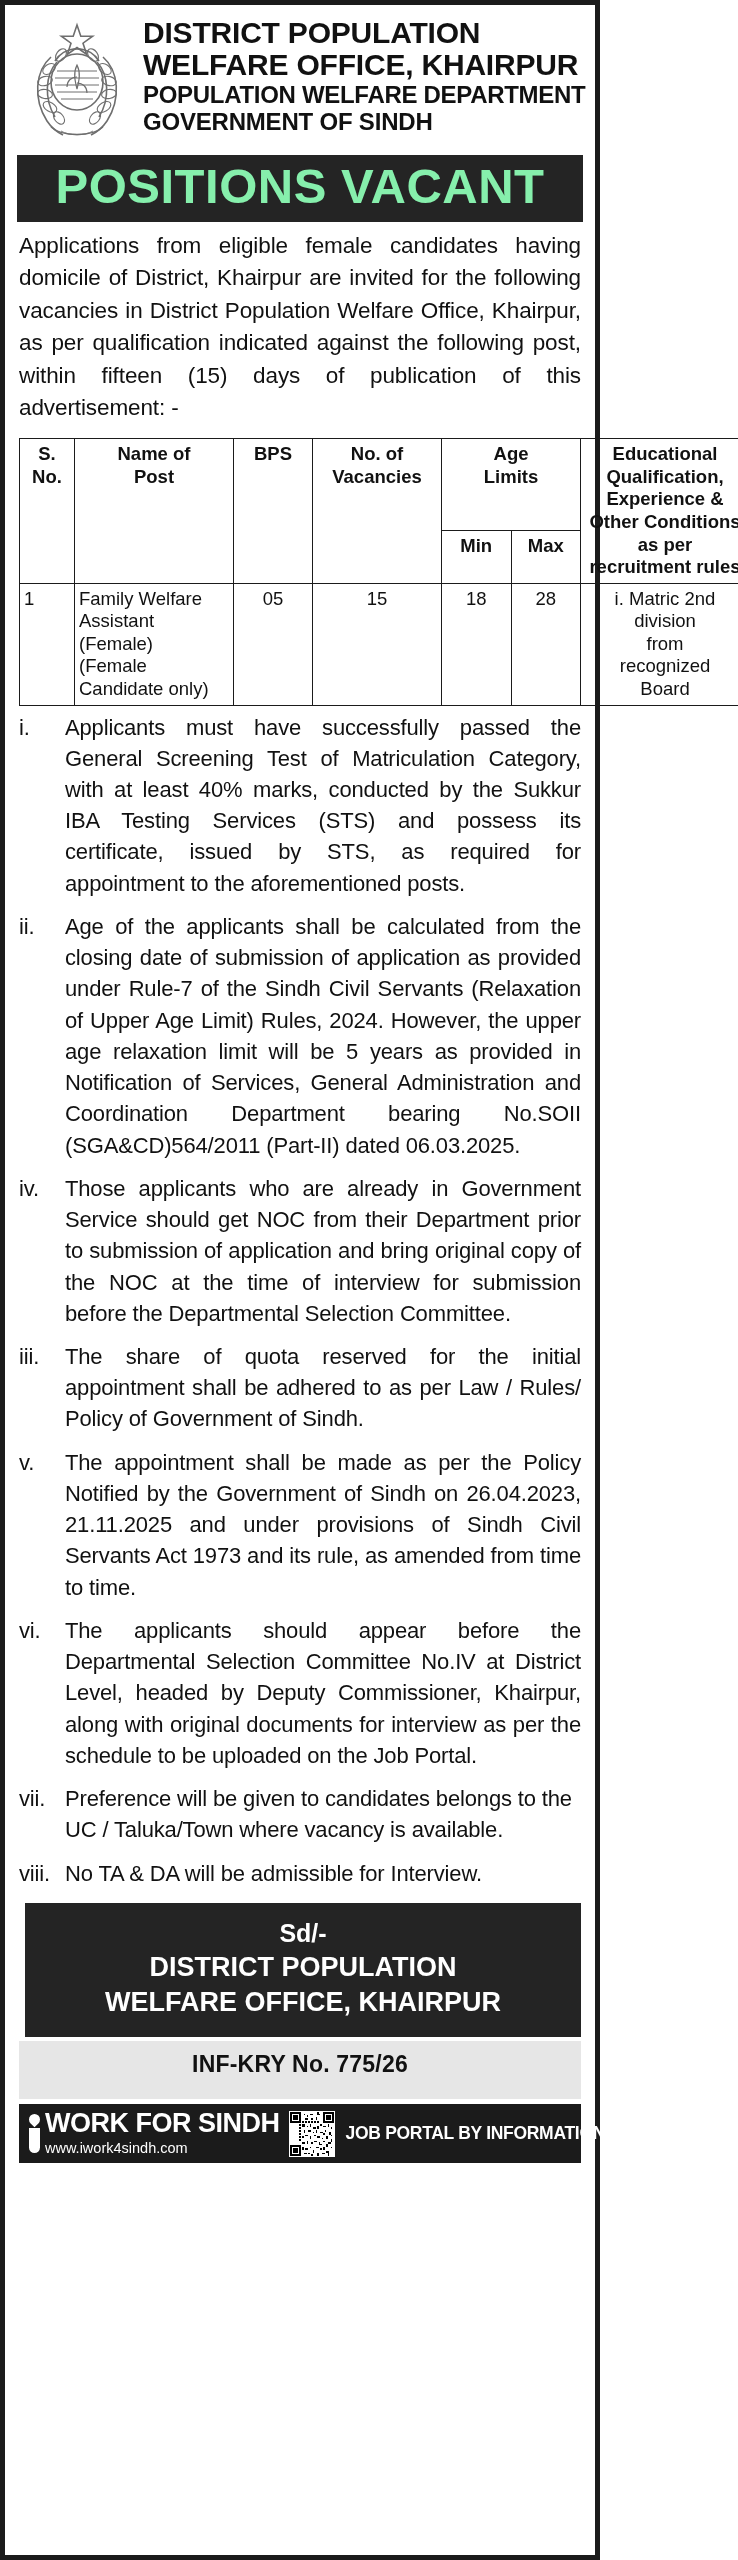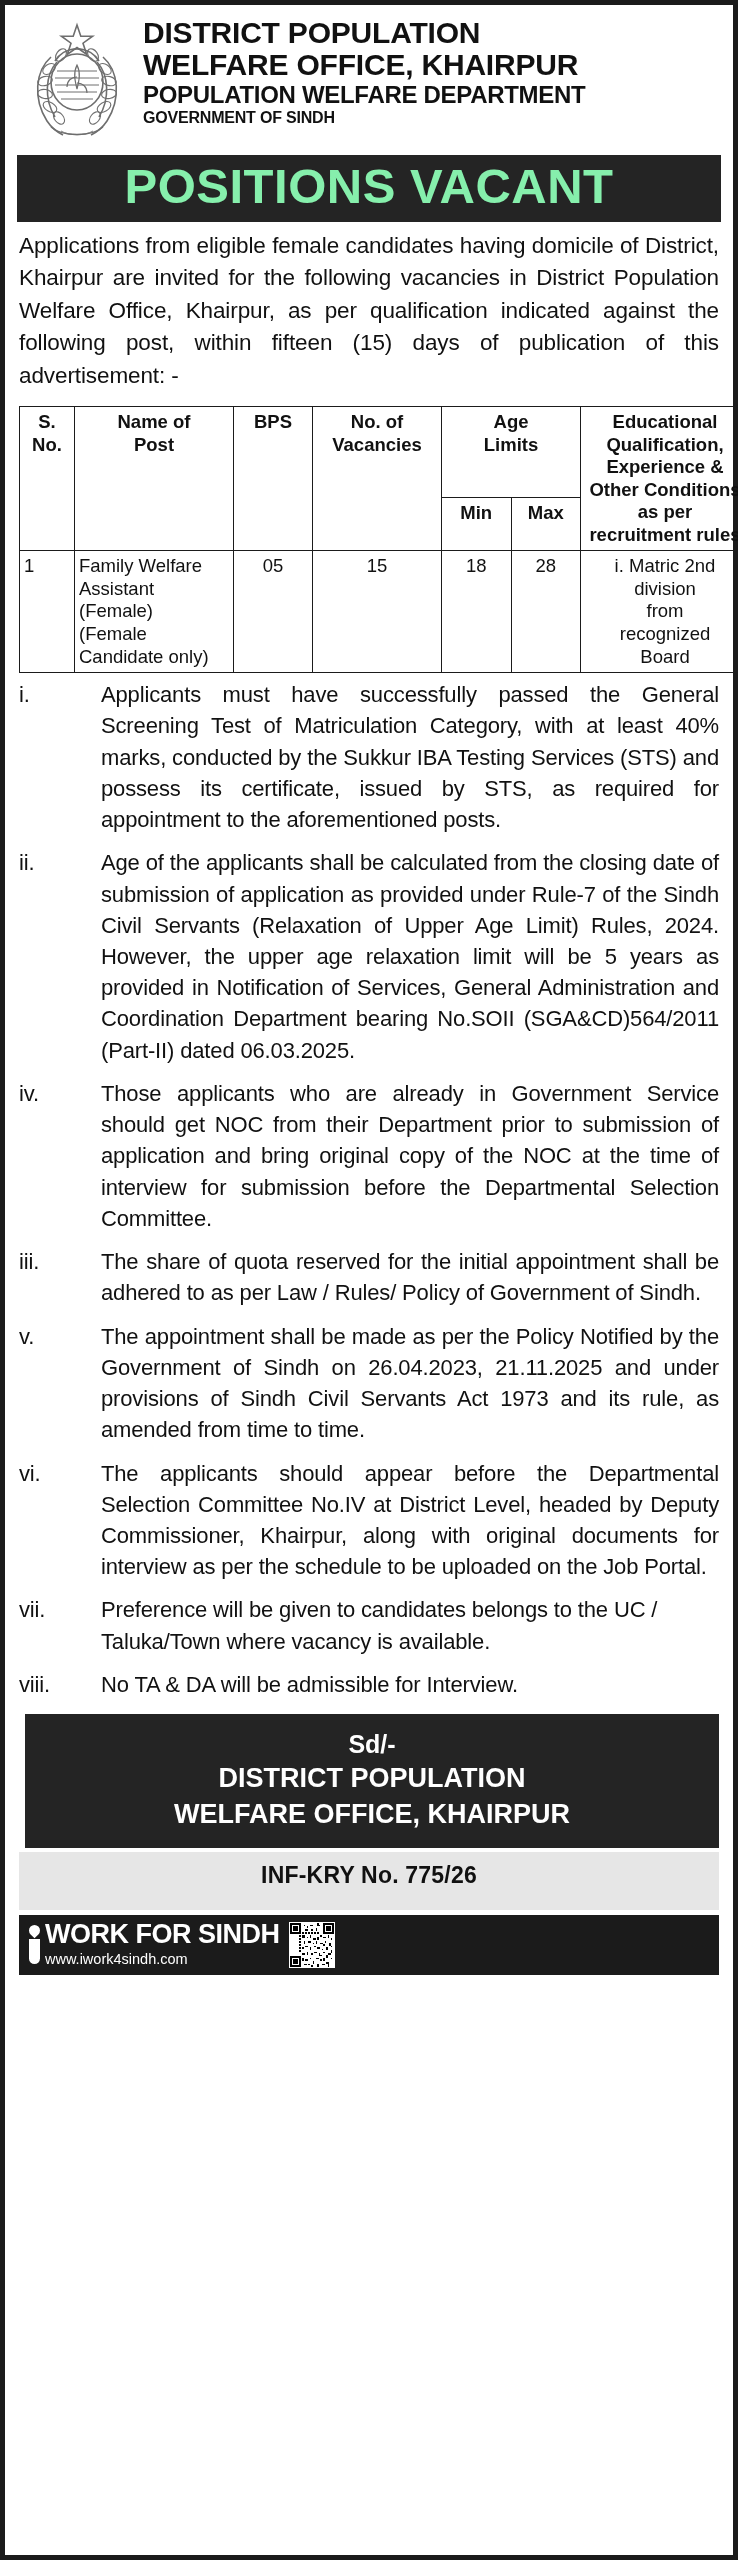--- a/index.html
+++ b/index.html
@@ -8,21 +8,21 @@
     background: #ffffff;
   }
   body {
     width: 738px;
     font-family: "Liberation Sans", sans-serif;
     color: #111111;
     -webkit-font-smoothing: antialiased;
   }
   .ad {
     box-sizing: border-box;
-    width: 738px;
+    width: 600px;
     min-height: 2560px;
     background: #ffffff;
     border: 5px solid #1b1b1b;
     padding: 6px 8px 8px 8px;
     position: relative;
   }
 
   
   .header {
     display: flex;
@@ -51,21 +51,21 @@
   }
   .t3 {
     font-weight: bold;
     font-size: 24px;
     line-height: 1.12;
     letter-spacing: -0.3px;
     white-space: nowrap;
   }
   .t4 {
     font-weight: bold;
-    font-size: 16px;
+    font-size: 24px;
     line-height: 1.12;
     letter-spacing: -0.2px;
     white-space: nowrap;
   }
 
   
   .band {
     background: #242424;
     color: #86efac;
     text-align: center;
@@ -148,21 +148,20 @@
   ol.romans > li .marker {
     width: 46px;
     min-width: 46px;
     flex: 0 0 46px;
     text-align: left;
   }
   ol.romans > li .body {
     flex: 1;
     text-align: justify;
     text-justify: inter-word;
-    margin-left: 36px;
   }
   ol.romans > li.nojustify .body { text-align: left; }
 
   
   .sign-band {
     background: #242424;
     color: #ffffff;
     text-align: center;
     font-weight: bold;
     font-size: 27px;
@@ -515,15 +514,16 @@
             <rect x="18" y="27" width="1" height="2"></rect>
           <rect x="21" y="27" width="2" height="1"></rect>
             <rect x="25" y="27" width="1" height="2"></rect>
           <rect x="20" y="21" width="1" height="1"></rect>
             <rect x="24" y="21" width="1" height="2"></rect>
           <rect x="27" y="18" width="1" height="2"></rect>
             <rect x="22" y="14" width="1" height="1"></rect>
         </g>
       </svg>
     </div>
+    <div class="fportal">JOB PORTAL BY INFORMATION DEPARTMENT</div>
   </div>
 
 </div>
 
 </body></html>

